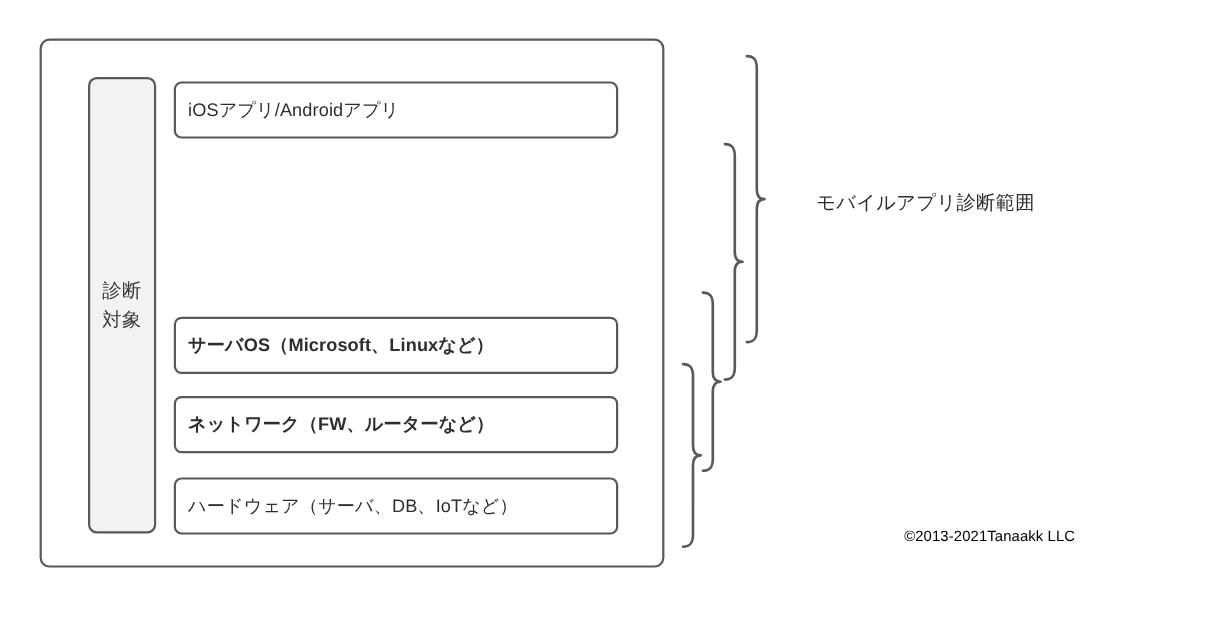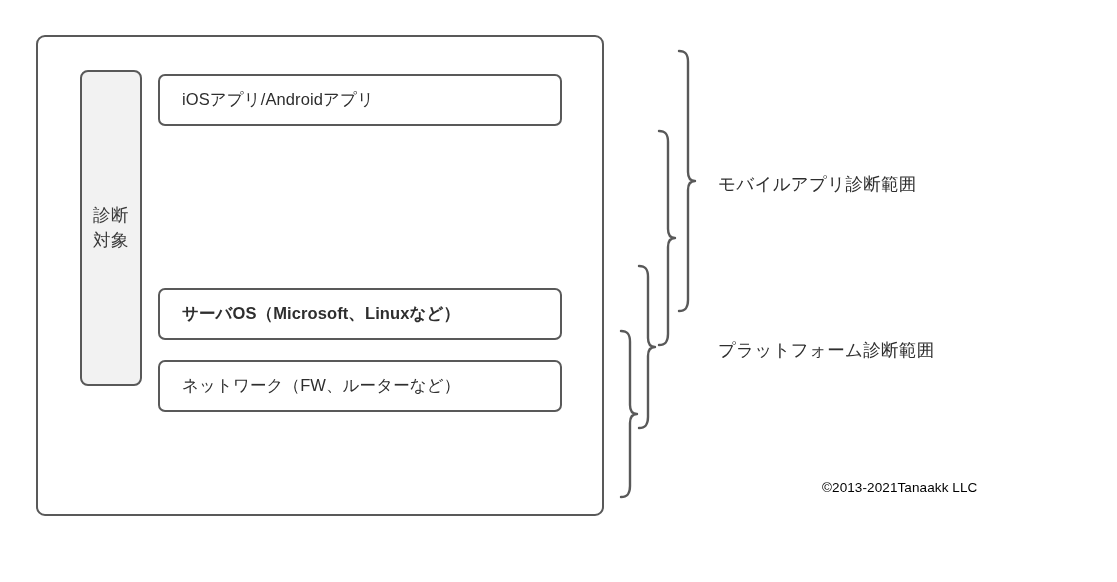--- a/index.html
+++ b/index.html
@@ -39,21 +39,21 @@
     border-radius: 9px;
     background: #ffffff;
   }
 
   
   .scope-target {
     position: absolute;
     left: 80px;
     top: 70px;
     width: 62px;
-    height: 316px;
+    height: 415px;
     box-sizing: border-box;
     border: 2.2px solid #595959;
     border-radius: 8px;
     background: #f2f2f2;
     display: flex;
     flex-direction: column;
     align-items: center;
     justify-content: center;
     line-height: 1.45;
   }
@@ -71,32 +71,32 @@
     width: 404px;
     height: 52px;
     box-sizing: border-box;
     border: 2.2px solid #595959;
     border-radius: 7px;
     background: #ffffff;
     display: flex;
     align-items: center;
   }
   .layer-row .layer-label {
-    padding-left: 22px;
+    padding-left: 11px;
     font-size: 16.5px;
     letter-spacing: 0.1px;
     color: #2e2e2e;
     white-space: nowrap;
   }
 
   .layer-row.r0 { top: 74px; }
   .layer-row.r1 { top: 144px; }
   .layer-row.r2 { top: 214px; }
   .layer-row.r3 { top: 288px; font-weight: bold; }
-  .layer-row.r4 { top: 360px; }
+  .layer-row.r4 { top: 360px; font-weight: bold; }
   .layer-row.r5 { top: 434px; }
 
   
   .brace-layer {
     position: absolute;
     left: 0;
     top: 0;
     width: 1117px;
     height: 582px;
     pointer-events: none;
@@ -105,21 +105,21 @@
   
   .scope-label {
     position: absolute;
     left: 718px;
     font-size: 17.5px;
     letter-spacing: 0.3px;
     color: #2e2e2e;
     white-space: nowrap;
     transform: translateY(-50%);
   }
-  .scope-label.s0 { top: 184px; }
+  .scope-label.s0 { top: 184px; margin-left: 24px; }
   .scope-label.s1 { top: 242px; }
   .scope-label.s2 { top: 350px; }
   .scope-label.s3 { top: 413px; }
 
   
   .copyright {
     position: absolute;
     left: 822px;
     top: 480px;
     font-size: 13.5px;
@@ -141,20 +141,23 @@
   </div>
 
   <div class="layer-row r0">
     <span class="layer-label">iOSアプリ/Androidアプリ</span>
   </div>
   <div class="layer-row r3">
     <span class="layer-label">サーバOS（Microsoft、Linuxなど）</span>
   </div>
   <div class="layer-row r4">
     <span class="layer-label">ネットワーク（FW、ルーターなど）</span>
+  </div>
+  <div class="layer-row r5">
+    <span class="layer-label">ハードウェア（サーバ、DB、IoTなど）</span>
   </div>
 
   <svg class="brace-layer" viewBox="0 0 1117 582" xmlns="http://www.w3.org/2000/svg">
     <g fill="none" stroke="#595959" stroke-width="2.4" stroke-linecap="round" stroke-linejoin="round">
 
       <path d="
         M 679 51
         C 686 51 688 55 688 62
         L 688 172
         C 688 178 690 181 695 181
@@ -185,17 +188,16 @@
         C 628 331 630 335 630 342
         L 630 405
         C 630 411 632 414 637 414
         C 632 414 630 417 630 423
         L 630 486
         C 630 493 628 497 621 497"></path>
     </g>
   </svg>
 
   <div class="scope-label s0">モバイルアプリ診断範囲</div>
-  <div class="scope-label s2">プラットフォーム診断範囲</div>
 
   <div class="copyright">©2013-2021Tanaakk LLC</div>
 
 </div>
 
 </body></html>

